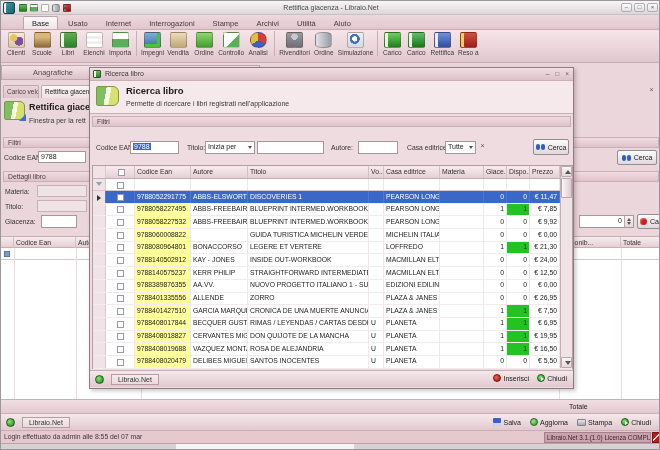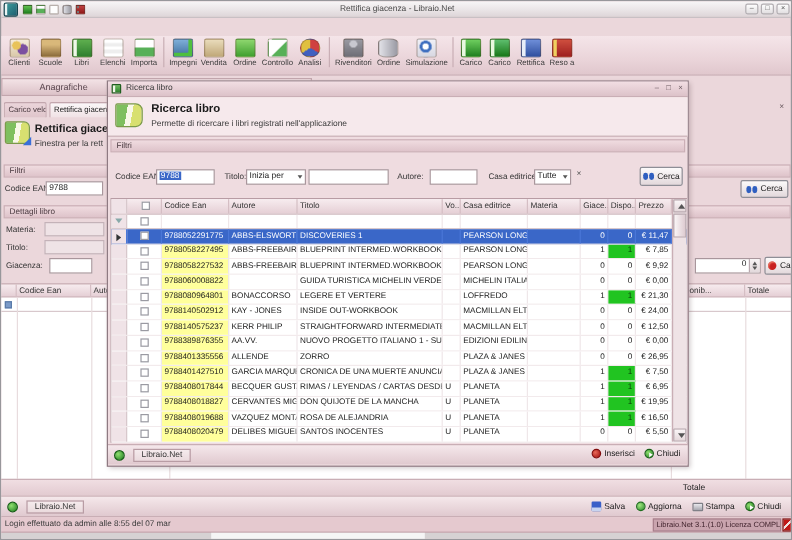--- a/index.html
+++ b/index.html
@@ -171,20 +171,31 @@
         <span class="qico" data-icon="red-book-icon"></span>
       </div>
     <span id="qat-more" class="abs" style="left:62px;top:3px"></span>
     <div id="winbtns">
       <div class="wbtn min"></div>
       <div class="wbtn max"></div>
       <div class="wbtn cls"></div>
     </div>
   </div>
 
+  <div id="ribbontabs" class="abs">
+
+  <div class="rtab active">Base</div>
+      <div class="rtab">Usato</div>
+      <div class="rtab">Internet</div>
+      <div class="rtab">Interrogazioni</div>
+      <div class="rtab">Stampe</div>
+      <div class="rtab">Archivi</div>
+      <div class="rtab">Utilità</div>
+      <div class="rtab">Aiuto</div>
+    </div>
 
   <div id="toolbar" class="abs">
 
       <div class="titem">
         <span class="tbico" data-icon="clients-icon"></span>
         <span class="lbl">Clienti</span>
       </div>
 
       <div class="titem">
         <span class="tbico" data-icon="schools-icon"></span>

